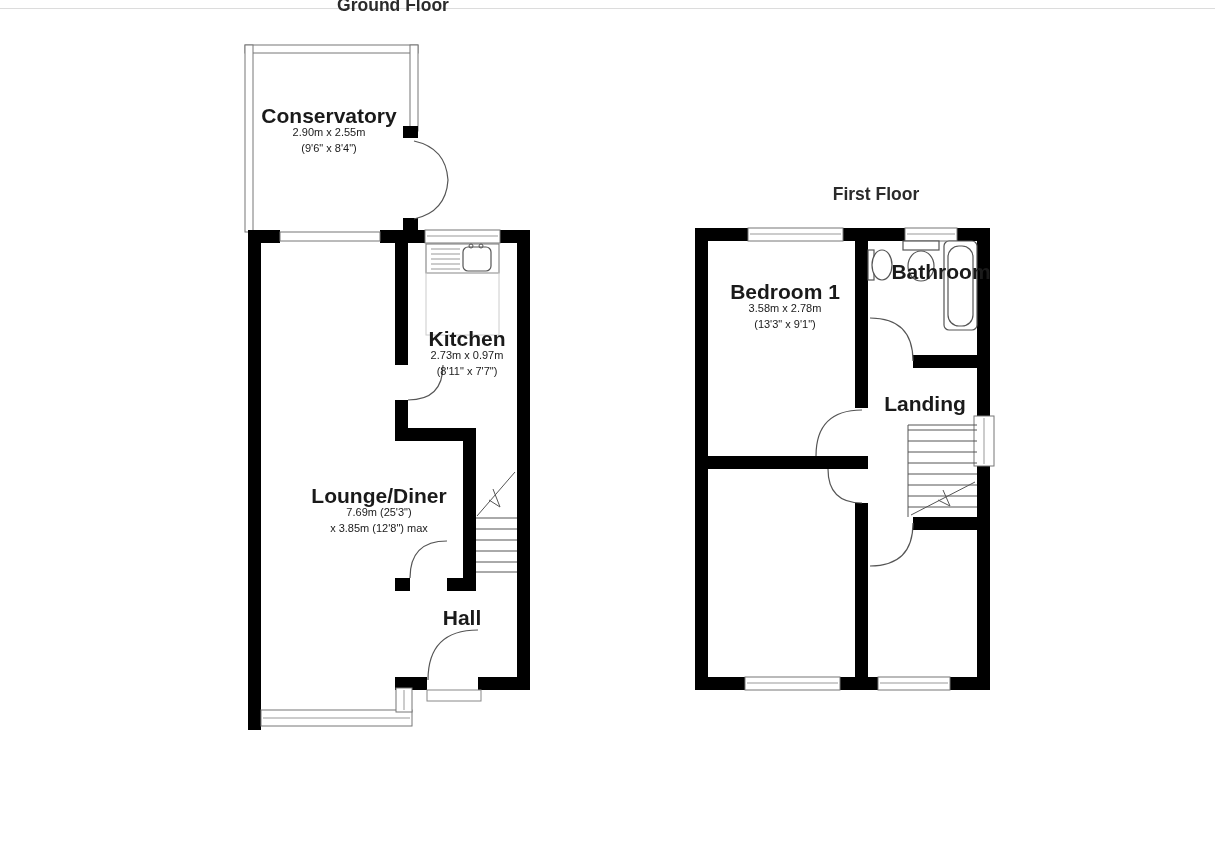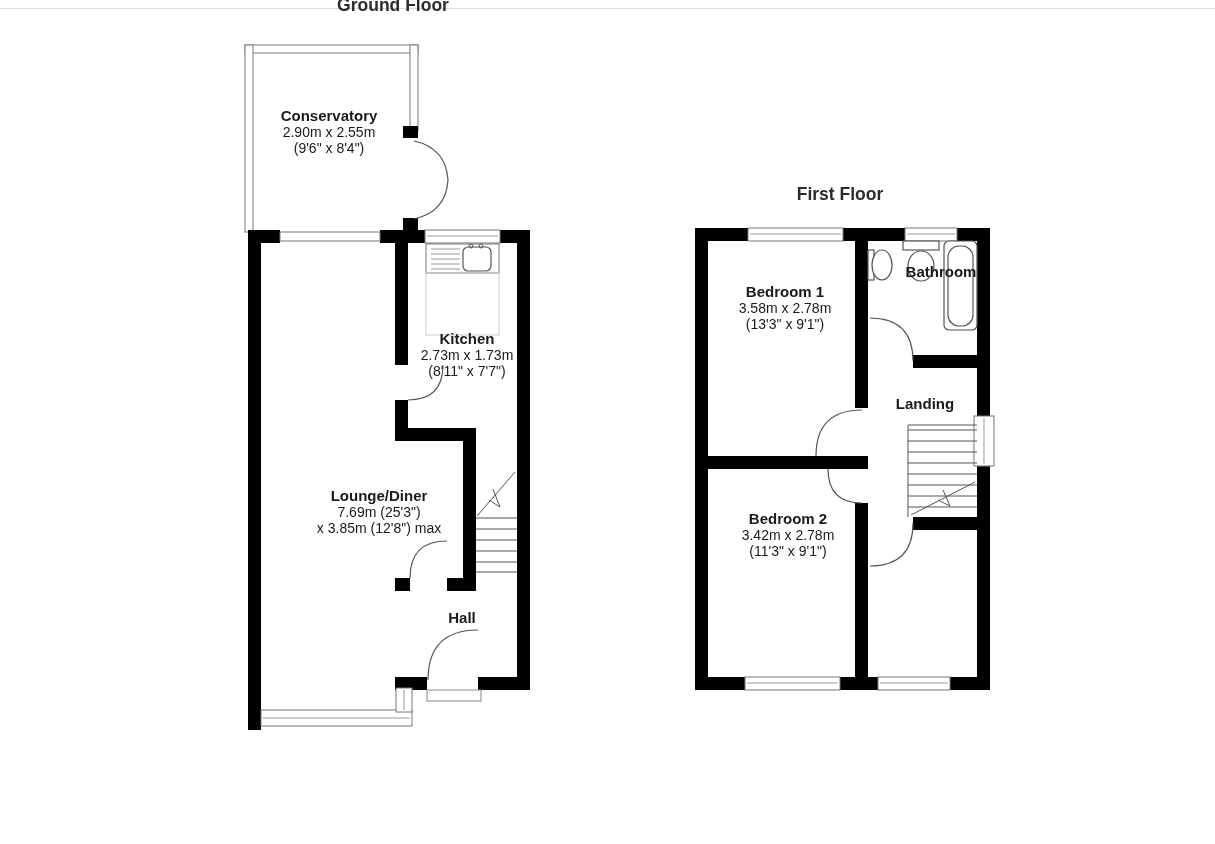--- a/index.html
+++ b/index.html
@@ -10,22 +10,22 @@
   .top-rule { position:absolute; top:8px; left:0; width:1215px; height:1px; background:#dcdcdc; }
   .plan-svg { position:absolute; top:0; left:0; }
   .floor-title {
     position:absolute; transform:translateX(-50%);
     font-weight:bold; font-size:17.5px; color:#2b2b2b; white-space:nowrap; z-index:3;
   }
   .room-label {
     position:absolute; transform:translateX(-50%);
     text-align:center; color:#1a1a1a; white-space:nowrap; z-index:2;
   }
-  .room-name { font-weight:bold; font-size:15px; line-height:19px;text-align:center; }
-  .room-dims { font-size:14px; line-height:15.5px; }
+  .room-name { font-weight:bold; font-size:21px; line-height:19px;text-align:center; }
+  .room-dims { font-size:11px; line-height:15.5px; }
 </style>
 </head>
 <body>
 
 <div class="canvas">
   <div class="top-rule"></div>
 
   <svg class="plan-svg" width="1215" height="844" viewBox="0 0 1215 844">
 
     <g>
@@ -172,31 +172,31 @@
       </g>
       <g fill="#ffffff" stroke="#555555" stroke-width="1.2">
         <rect x="944" y="241" width="33" height="89" rx="5"></rect>
         <rect x="948" y="246" width="25" height="80" rx="11"></rect>
       </g>
     </g>
   </svg>
 
   <div class="floor-title" style="left:393px; top:-5px;">Ground Floor</div>
 
-  <div class="floor-title" style="left:840px; top:184px;">First Floor</div>
+  <div class="floor-title" style="left:876px; top:184px;">First Floor</div>
 
   <div class="room-label" style="left:329px; top:106px;">
     <div class="room-name">Conservatory</div>
     <div class="room-dims">2.90m x 2.55m</div>
     <div class="room-dims">(9'6" x 8'4")</div>
   </div>
 
   <div class="room-label" style="left:467px; top:329px;">
     <div class="room-name">Kitchen</div>
-    <div class="room-dims">2.73m x 1.73m</div>
+    <div class="room-dims">2.73m x 0.97m</div>
     <div class="room-dims">(8'11" x 7'7")</div>
   </div>
 
   <div class="room-label" style="left:343px; top:486px;margin-left:36px;">
     <div class="room-name">Lounge/Diner</div>
     <div class="room-dims">7.69m (25'3")</div>
     <div class="room-dims">x 3.85m (12'8") max</div>
   </div>
 
   <div class="room-label" style="left:462px; top:608px;">
@@ -210,19 +210,14 @@
   </div>
 
   <div class="room-label" style="left:925px; top:262px;margin-left:16px;">
     <div class="room-name">Bathroom</div>
   </div>
 
   <div class="room-label" style="left:925px; top:394px;">
     <div class="room-name">Landing</div>
   </div>
 
-  <div class="room-label" style="left:788px; top:509px;">
-    <div class="room-name">Bedroom 2</div>
-    <div class="room-dims">3.42m x 2.78m</div>
-    <div class="room-dims">(11'3" x 9'1")</div>
-  </div>
 
 </div>
 
 </body></html>

